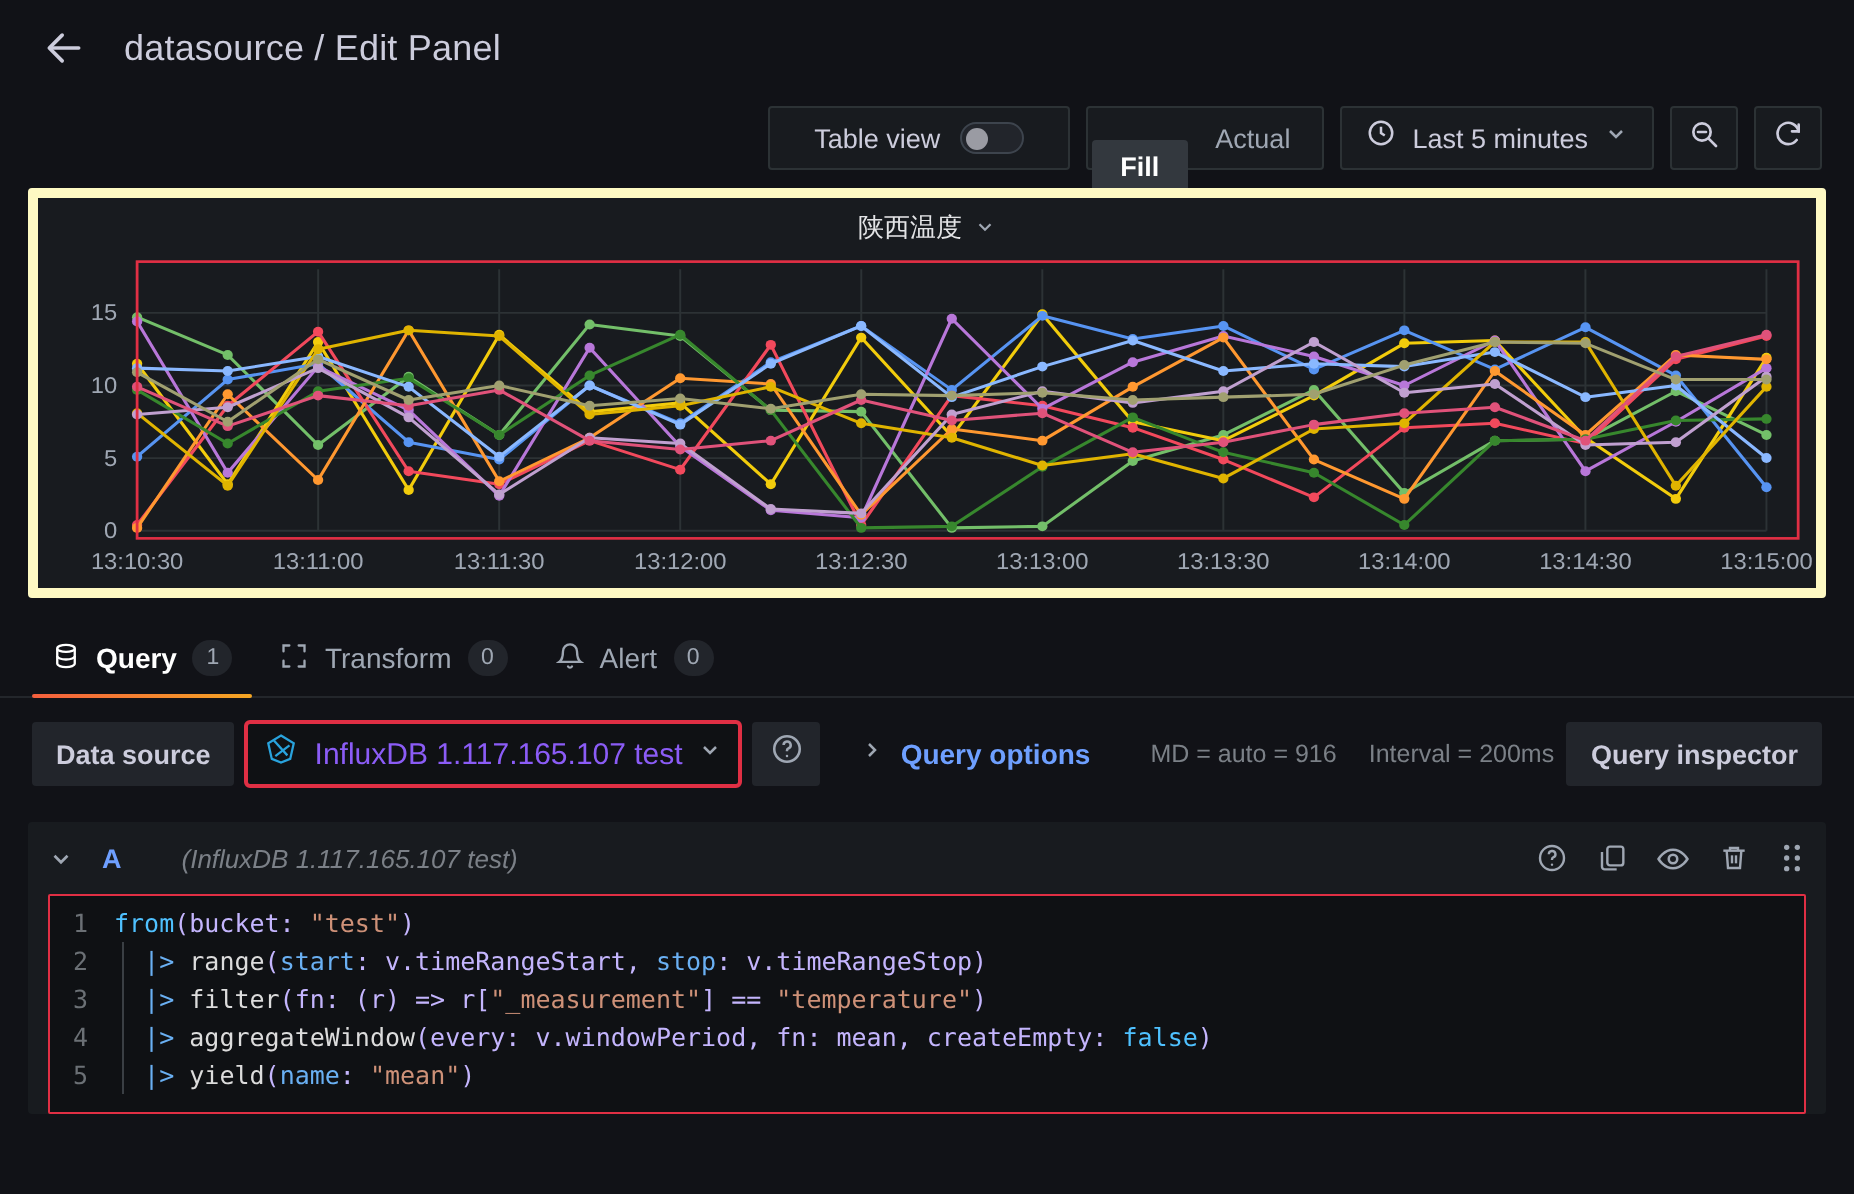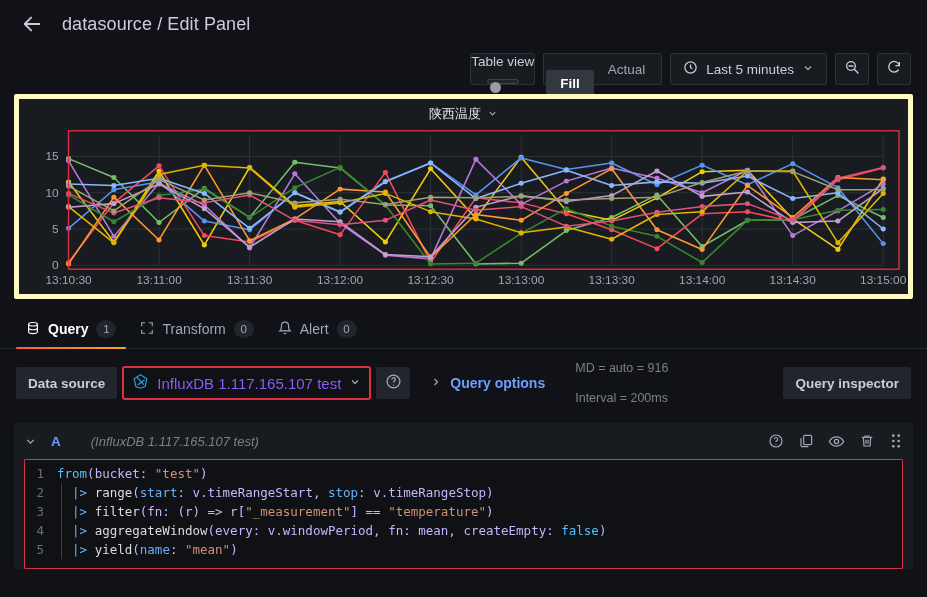--- a/index.html
+++ b/index.html
@@ -22,21 +22,21 @@
 
   
   .toolbar {
     display: flex; justify-content: flex-end; align-items: center;
     gap: 8px; padding: 0 16px; height: 42px;
   }
   .tb-box {
     display: flex; align-items: center; height: 32px;
     background: #181b1f; border: 1px solid #2c3235; border-radius: 2px;
   }
-  .table-view { padding: 0 0; gap: 10px; flex-direction: column; }
+  .table-view { padding: 0 22px; gap: 10px; }
   .table-view .lbl { font-size: 13.5px; color: #ccccdc; }
   .switch {
     width: 32px; height: 16px; border-radius: 8px;
     background: #22252b; border: 1px solid #3d444d; position: relative; cursor: pointer;
   }
   .switch .knob {
     position: absolute; left: 2px; top: 1.5px;
     width: 11px; height: 11px; border-radius: 50%; background: #9a9ba3;
   }
   .seg { padding: 2px; gap: 0; }
@@ -103,21 +103,21 @@
   .ds-select .nm { font-size: 15px; color: #8b5cf6; flex: 1; }
   .help-btn {
     width: 34px; height: 32px; display: flex; align-items: center; justify-content: center;
     background: #22252b; border-radius: 2px; cursor: pointer; color: #9fa7b3;
   }
   .qopt {
     display: flex; align-items: center; gap: 8px; height: 32px;
     padding: 0 10px; cursor: pointer; margin-left: 4px;
   }
   .qopt .ttl { color: #6e9fff; font-size: 14px; font-weight: 600; }
-  .qopt-meta { display: flex; gap: 16px; margin-left: 14px; font-size: 12.5px; color: #7b8087; flex-direction: column; }
+  .qopt-meta { display: flex; gap: 16px; margin-left: 14px; font-size: 12.5px; color: #7b8087; }
   .qinspect {
     margin-left: auto; height: 32px; padding: 0 12px; display: flex; align-items: center;
     background: #22252b; border: none; border-radius: 2px; color: #ccccdc;
     font-size: 13.5px; font-weight: 600; font-family: inherit; cursor: pointer;
   }
 
   
   .query-card { margin: 18px 14px 0 14px; background: #181b1f; border-radius: 2px; }
   .query-head { display: flex; align-items: center; height: 36px; padding: 0 10px; gap: 8px; }
   .chev { color: #9fa7b3; cursor: pointer; display: flex; align-items: center; }

